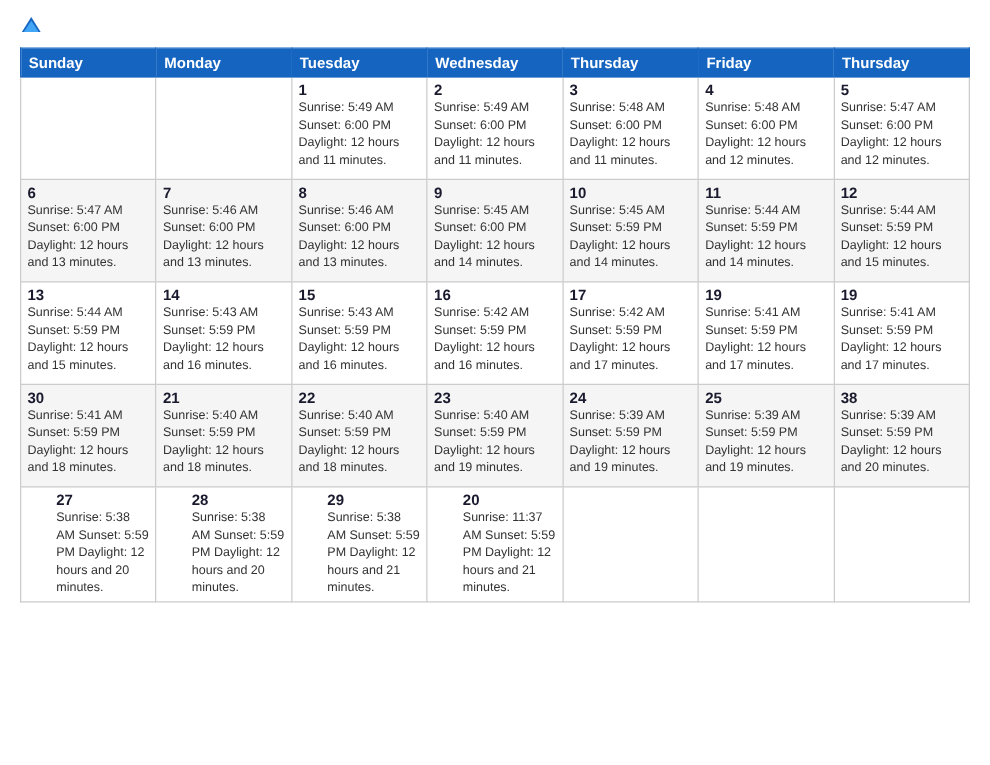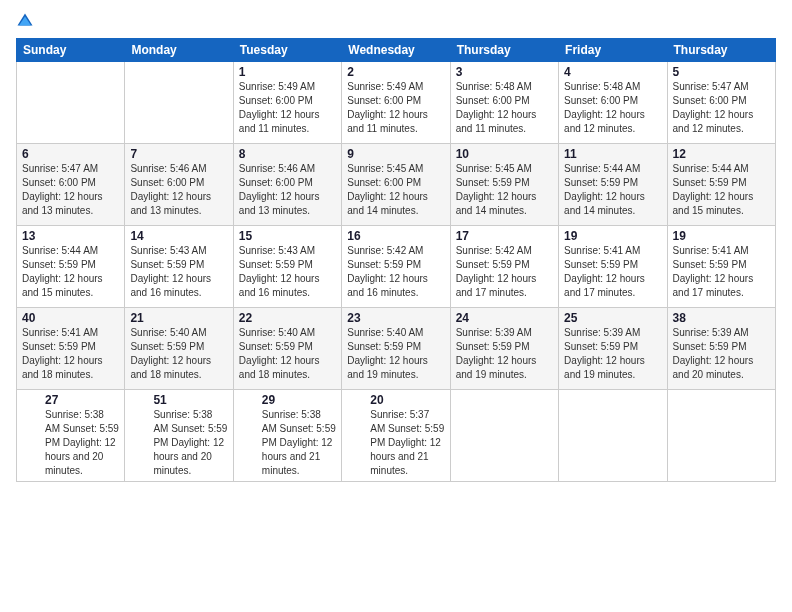--- a/index.html
+++ b/index.html
@@ -252,21 +252,21 @@
           </td>
           <td>
             <span class="day-num">19</span>
             <div class="day-info">Sunrise: 5:41 AM
 Sunset: 5:59 PM
 Daylight: 12 hours and 17 minutes.</div>
           </td>
         </tr>
         <tr>
           <td>
-            <span class="day-num">40</span>
+            <span class="day-num">30</span>
             <div class="day-info">Sunrise: 5:41 AM
 Sunset: 5:59 PM
 Daylight: 12 hours and 18 minutes.</div>
           </td>
           <td>
             <span class="day-num">21</span>
             <div class="day-info">Sunrise: 5:40 AM
 Sunset: 5:59 PM
 Daylight: 12 hours and 18 minutes.</div>
           </td>
@@ -302,34 +302,34 @@
           </td>
         </tr>
         <tr class="last-row">
           <td>
             <span class="day-num">27</span>
             <div class="day-info">Sunrise: 5:38 AM
 Sunset: 5:59 PM
 Daylight: 12 hours and 20 minutes.</div>
           </td>
           <td>
-            <span class="day-num">51</span>
+            <span class="day-num">28</span>
             <div class="day-info">Sunrise: 5:38 AM
 Sunset: 5:59 PM
 Daylight: 12 hours and 20 minutes.</div>
           </td>
           <td>
             <span class="day-num">29</span>
             <div class="day-info">Sunrise: 5:38 AM
 Sunset: 5:59 PM
 Daylight: 12 hours and 21 minutes.</div>
           </td>
           <td>
             <span class="day-num">20</span>
-            <div class="day-info">Sunrise: 5:37 AM
+            <div class="day-info">Sunrise: 11:37 AM
 Sunset: 5:59 PM
 Daylight: 12 hours and 21 minutes.</div>
           </td>
           <td class="empty-cell"></td>
           <td class="empty-cell"></td>
           <td class="empty-cell"></td>
         </tr>
       </tbody>
   </table>
 </div>

